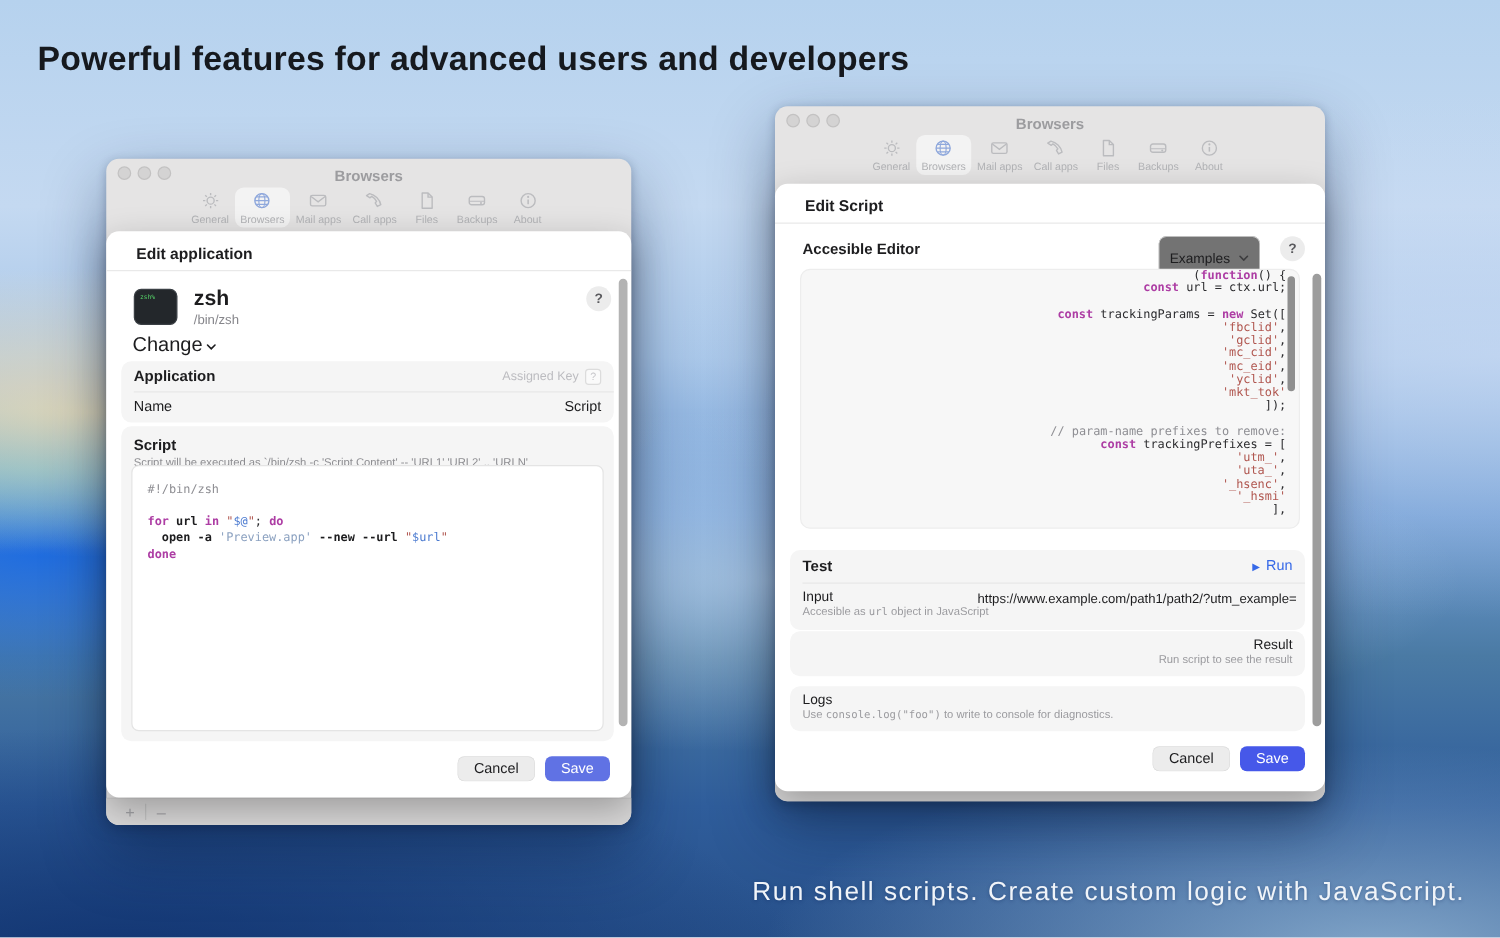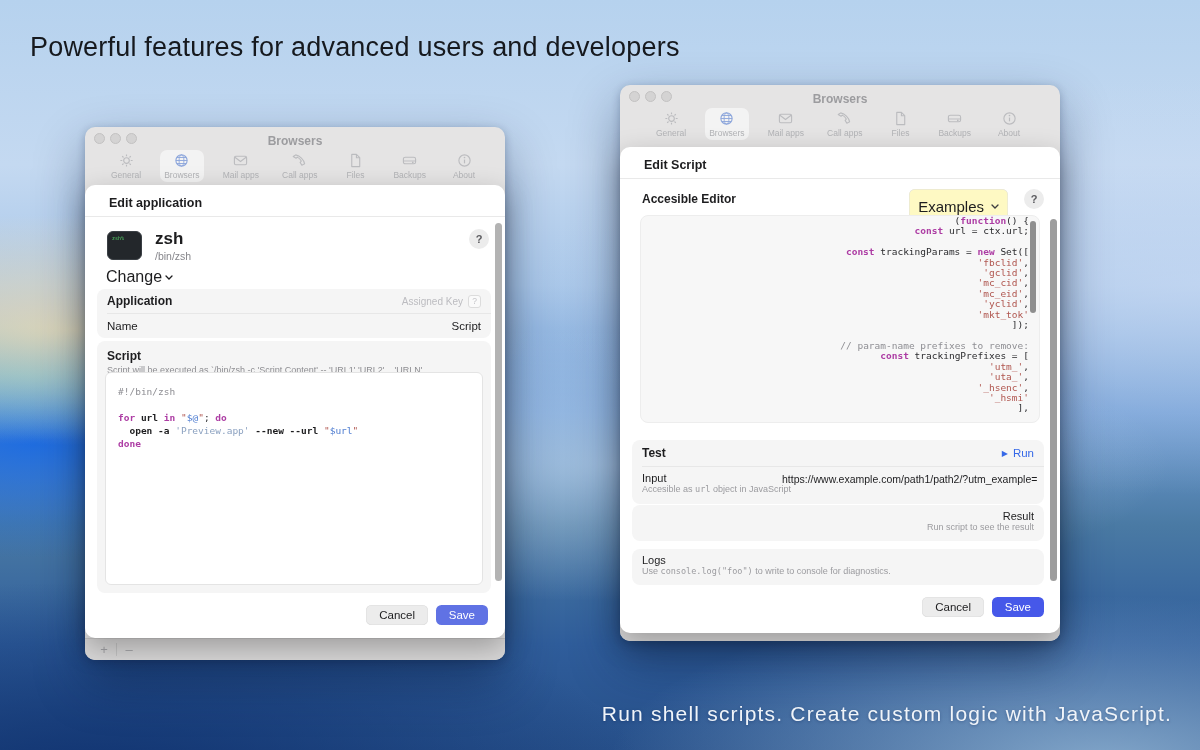--- a/index.html
+++ b/index.html
@@ -14,21 +14,21 @@
       radial-gradient(50% 22% at 3% 59%, rgba(23,104,226,.9), rgba(23,104,226,0) 70%),
       radial-gradient(65% 26% at 52% 62%, rgba(215,232,248,.55), rgba(215,232,248,0) 70%),
       radial-gradient(80% 40% at 100% 38%, rgba(206,221,245,.6), rgba(206,221,245,0) 70%),
       radial-gradient(62% 38% at 8% 106%, rgba(14,48,110,.95), rgba(14,48,110,0) 75%),
       radial-gradient(55% 30% at 92% 102%, rgba(148,183,214,.85), rgba(148,183,214,0) 75%),
       linear-gradient(180deg,#b6d2ee 0%,#c4d9f1 22%,#a9c7e9 38%,#719ed5 55%,#4a7aa4 70%,#2f5d9b 86%,#27508a 100%);
   }
 
   .page-heading {
     position:absolute; left:30px; top:32px;
-    font-size:27px; font-weight:400; letter-spacing:.2px; color:#16191e;
+    font-size:27px; font-weight:700; letter-spacing:.2px; color:#16191e;
   }
   .page-caption {
     position:absolute; right:28px; top:702px;
     font-size:21px; font-weight:400; letter-spacing:1.2px; color:#f0f4f9;
     text-shadow:0 1px 3px rgba(5,30,80,.35);
   }
 
   
   .window {
     position:absolute; border-radius:10px; background:#e5e4e4;
@@ -38,21 +38,21 @@
   .win-right { left:620px; top:85px;  width:440px; height:556px; }
 
   .titlebar { position:absolute; left:0; right:0; top:0; height:22px; }
   .tl { position:absolute; top:6px; width:11px; height:11px; border-radius:50%;
         background:#d4d3d3; border:.5px solid #c3c2c2; }
   .tl.c1{left:9px} .tl.c2{left:25px} .tl.c3{left:41px}
   .win-title { position:absolute; left:0; right:0; top:7px; text-align:center;
                font-size:12px; font-weight:700; color:#9c9c9f; }
 
   .toolbar { position:absolute; left:0; right:0; top:23px; height:36px;
-             display:flex; justify-content:center; align-items:flex-start; gap:15px; }
+             display:flex; justify-content:center; align-items:flex-start; gap:1px; }
   .tb-item { display:flex; flex-direction:column; align-items:center; gap:2px;
              padding:3px 4px 2px; border-radius:7px; min-width:38px; }
   .tb-item.selected { background:rgba(255,255,255,.55); }
   .tb-icon { width:15px; height:15px; color:#aeafb3; opacity:.75; }
   .tb-icon svg { width:15px; height:15px; display:block; }
   .tb-item.selected .tb-icon { color:#7e9bd8; opacity:.85; }
   .tb-label { font-size:8.5px; color:#b2b3b6; white-space:nowrap; }
 
   .bottombar { position:absolute; left:0; right:0; bottom:0; height:22px;
                background:#d9d8d8; border-top:1px solid #c9c8c8;
@@ -113,24 +113,24 @@
   .codebox-shell { position:absolute; left:8px; right:8px; top:31px; bottom:8px;
                    background:#fff; border:1px solid #e4e4e4; border-radius:6px;
                    padding:12px 12px; overflow:hidden;
                    font-family:"DejaVu Sans Mono",monospace; font-size:9.5px; line-height:13px; }
 
   .footer-l .btn-cancel { right:77px; bottom:13px; }
   .footer-l .btn-save   { right:17px; bottom:13px; background:#6072e4; }
 
   
   .editor-label { position:absolute; left:22px; top:45px; font-size:12px; font-weight:700; color:#1d1d1f; }
-  .examples-pill { position:absolute; right:52px; top:42px; height:35px; background:#fef9c3;
+  .examples-pill { position:absolute; right:52px; top:42px; height:35px; background:#737373;
                    border-radius:6px; box-shadow:inset 0 0 0 .5px #dedede;
                    display:flex; align-items:center; gap:7px; padding:0 9px;
-                   font-size:15px; color:#1d1d1f; }
+                   font-size:11px; color:#1d1d1f; }
   .help-r { right:16px; top:42px; }
 
   .codebox-js { position:absolute; left:20px; right:20px; top:68px; height:208px;
                 background:#f7f7f7; border-radius:8px; border:1px solid #ededed;
                 padding:0 10px; overflow:hidden;
                 font-family:"DejaVu Sans Mono",monospace; font-size:9.5px; line-height:10.4px;text-align:right; }
   .js-thumb { position:absolute; right:3px; top:5px; width:6px; height:92px;
               border-radius:3px; background:#8f8f8f; }
 
   .grp-test { left:12px; right:16px; top:293px; }

